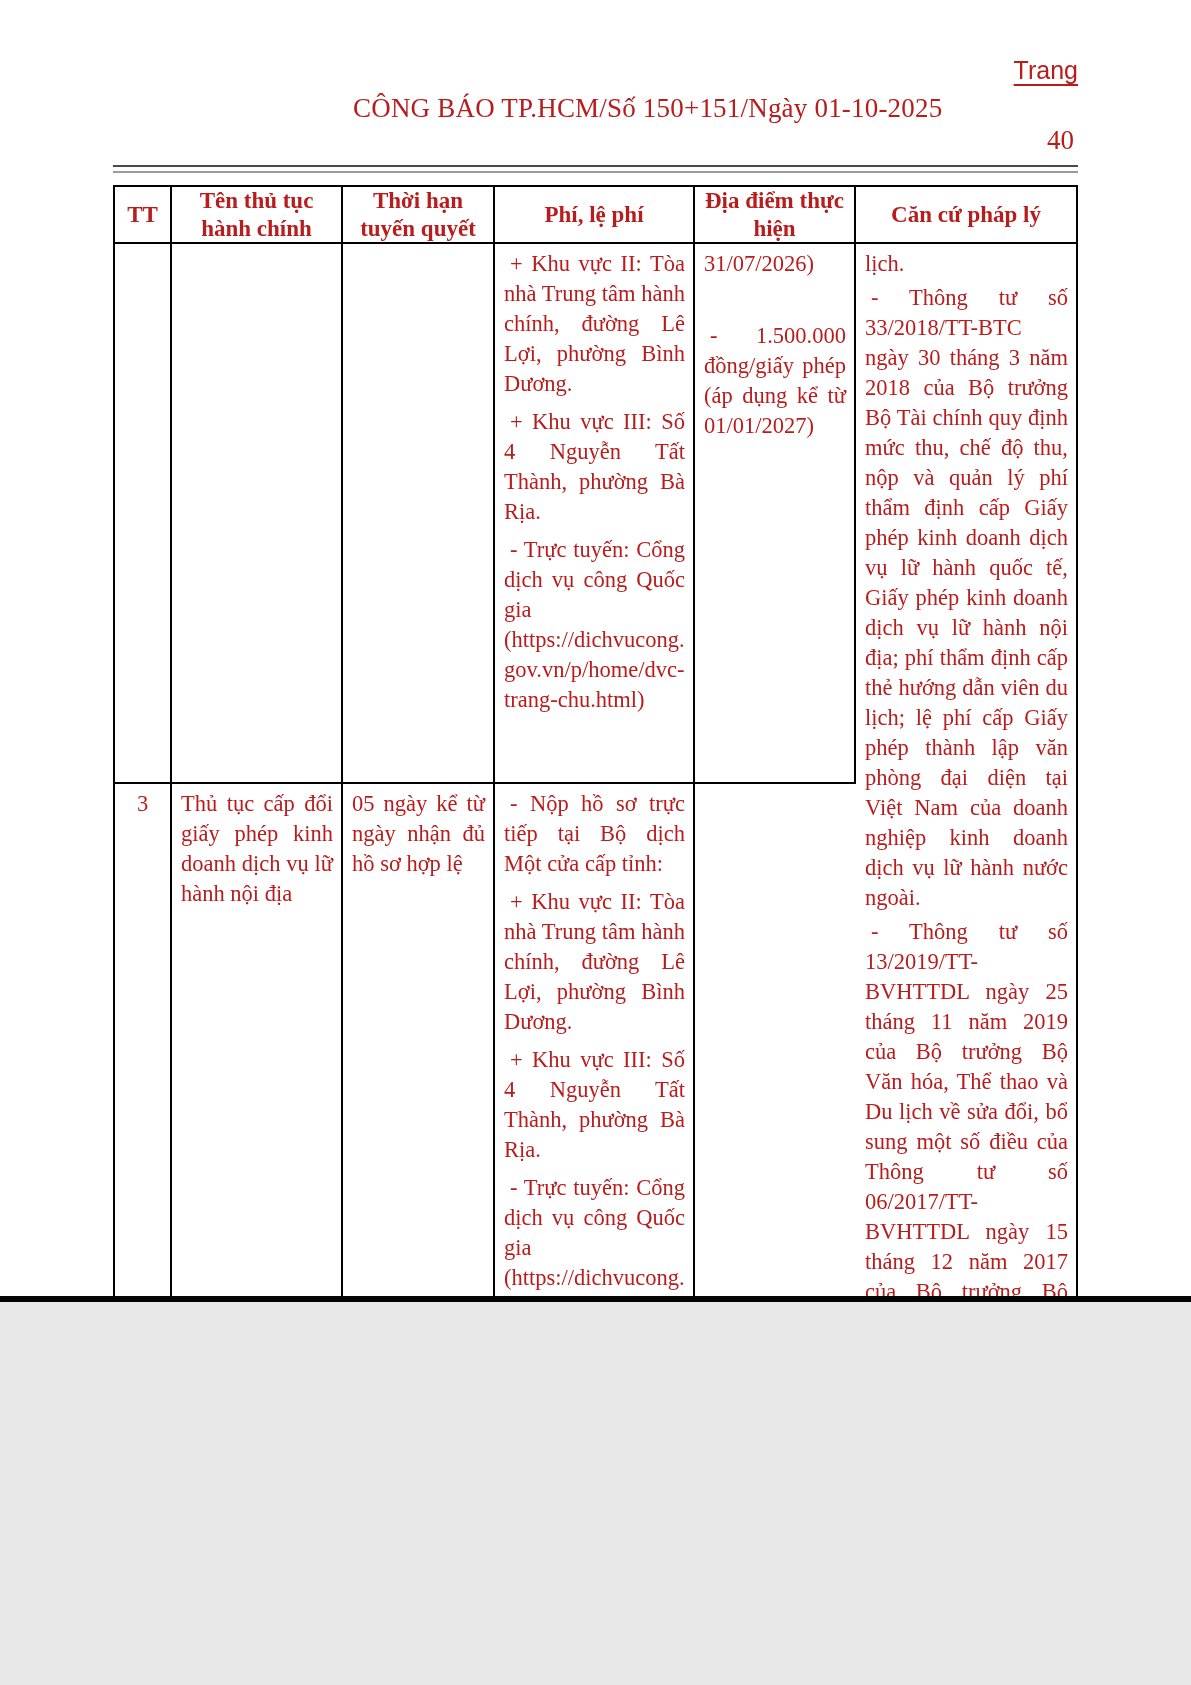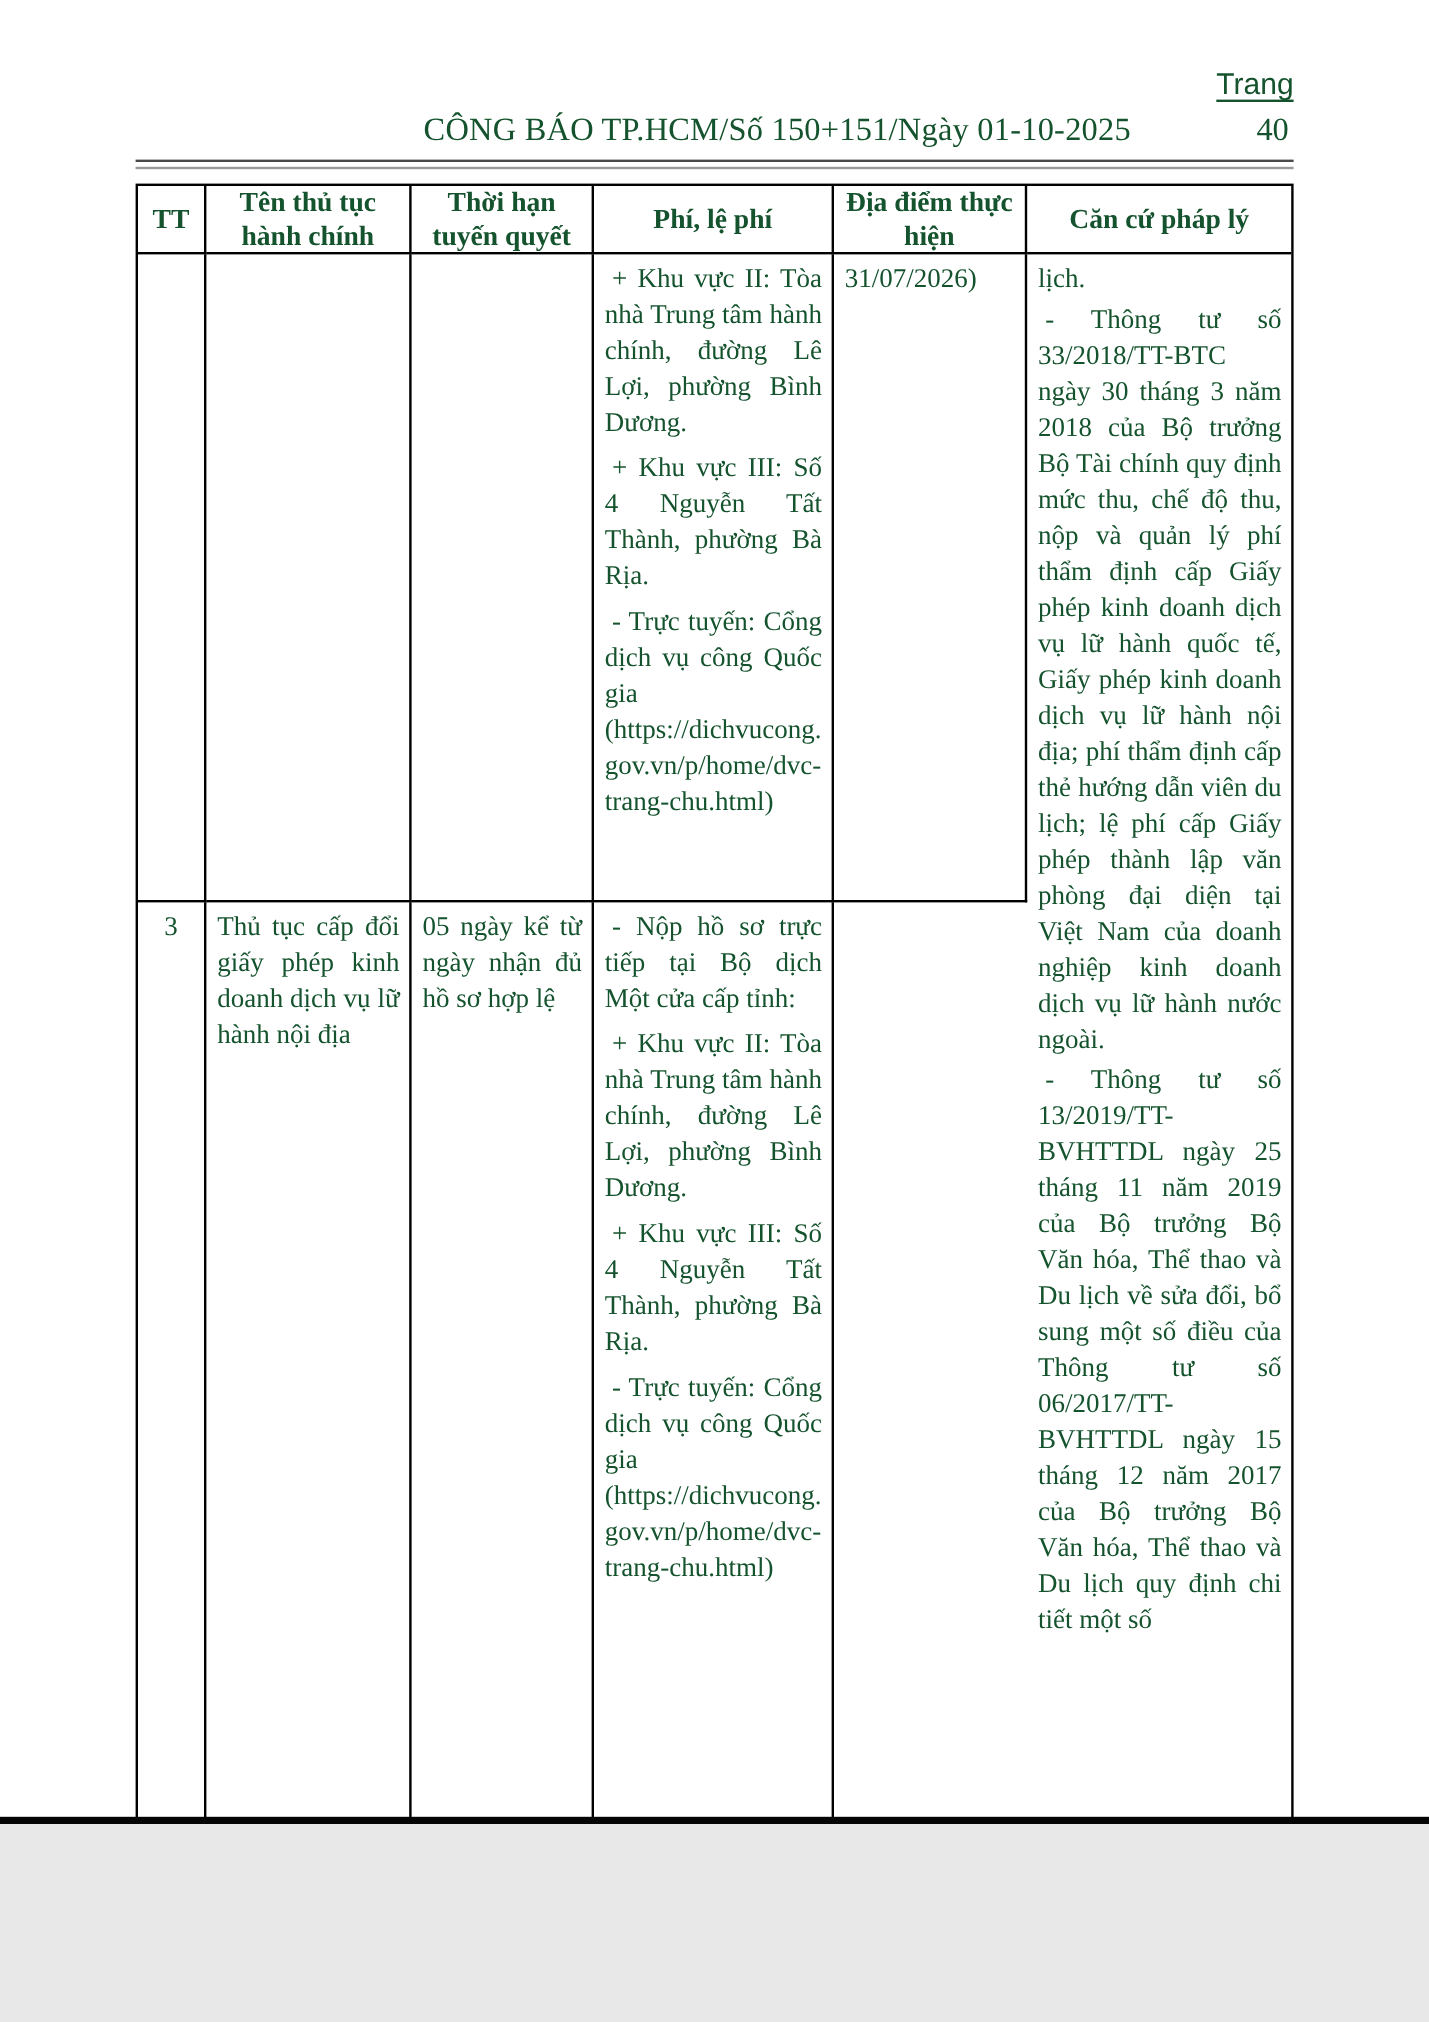--- a/index.html
+++ b/index.html
@@ -1,41 +1,41 @@
 <!DOCTYPE html>
 <html lang="vi"><head>
 <meta charset="utf-8">
 <style>
   html,body { margin:0; padding:0; background:#e8e8e8; }
   .page {
     position:relative;
-    width:1191px; height:1520px;
+    width:1191px; height:1302px;
     margin:0 auto;
     background:#ffffff;
-    color:#14532d;
+    color:#b91c1c;
     font-family:"Liberation Serif","DejaVu Serif",serif;
     overflow:hidden;
   }
   .content {
     position:absolute;
     left:113px; top:56px;
     width:965px;
   }
 
   
   .hdr-trang-row {
     text-align:right;
     font-family:"Liberation Sans","DejaVu Sans",sans-serif;
     font-size:25px; line-height:28px;
   }
   .hdr-trang-row span { text-decoration:underline; text-underline-offset:5px; }
   .hdr-title-row {
     display:flex; align-items:baseline;
     margin-top:8px;
-    font-size:27px; line-height:32px;
+    font-size:27px; line-height:32px;flex-direction:column;
   }
   .hdr-title { margin-left:240px; letter-spacing:0.2px; }
   .hdr-pageno { margin-left:auto; padding-right:4px; }
   .hdr-rule {
     margin-top:9px;
     height:4px;
     border-top:2.5px solid #4a4a4a;
     border-bottom:2px solid #9a9a9a;
   }
 
@@ -113,20 +113,23 @@
       <div class="td cell-tt"></div>
       <div class="td"></div>
       <div class="td"></div>
       <div class="td">
           <p class="para">+ Khu vực II: Tòa nhà Trung tâm hành chính, đường Lê Lợi, phường Bình Dương.</p>
           <p class="para">+ Khu vực III: Số 4 Nguyễn Tất Thành, phường Bà Rịa.</p>
           <p class="para">- Trực tuyến: Cổng dịch vụ công Quốc gia (https://dichvucong.gov.vn/p/home/dvc-trang-chu.html)</p>
         </div>
       <div class="td">
         <p class="para cont">31/07/2026)</p>
+        <div class="phi-gap">
+            <p class="para gap-top">- 1.500.000 đồng/giấy phép (áp dụng kể từ 01/01/2027)</p>
+          </div>
       </div>
 
       <div class="td cell-legal">
           <p class="para cont">lịch.</p>
           <p class="para">- Thông tư số 33/2018/TT-BTC ngày 30 tháng 3 năm 2018 của Bộ trưởng Bộ Tài chính quy định mức thu, chế độ thu, nộp và quản lý phí thẩm định cấp Giấy phép kinh doanh dịch vụ lữ hành quốc tế, Giấy phép kinh doanh dịch vụ lữ hành nội địa; phí thẩm định cấp thẻ hướng dẫn viên du lịch; lệ phí cấp Giấy phép thành lập văn phòng đại diện tại Việt Nam của doanh nghiệp kinh doanh dịch vụ lữ hành nước ngoài.</p>
           <p class="para">- Thông tư số 13/2019/TT-BVHTTDL ngày 25 tháng 11 năm 2019 của Bộ trưởng Bộ Văn hóa, Thể thao và Du lịch về sửa đổi, bổ sung một số điều của Thông tư số 06/2017/TT-BVHTTDL ngày 15 tháng 12 năm 2017 của Bộ trưởng Bộ Văn hóa, Thể thao và Du lịch quy định chi tiết một số</p>
         </div>
 
       <div class="td cell-tt last-row">3</div>
       <div class="td last-row">Thủ tục cấp đổi giấy phép kinh doanh dịch vụ lữ hành nội địa</div>

